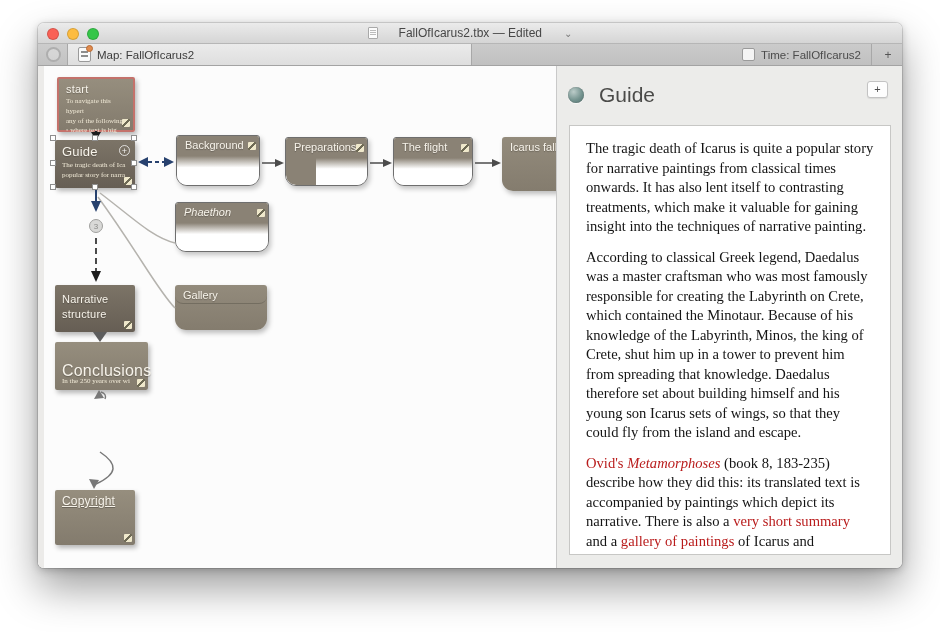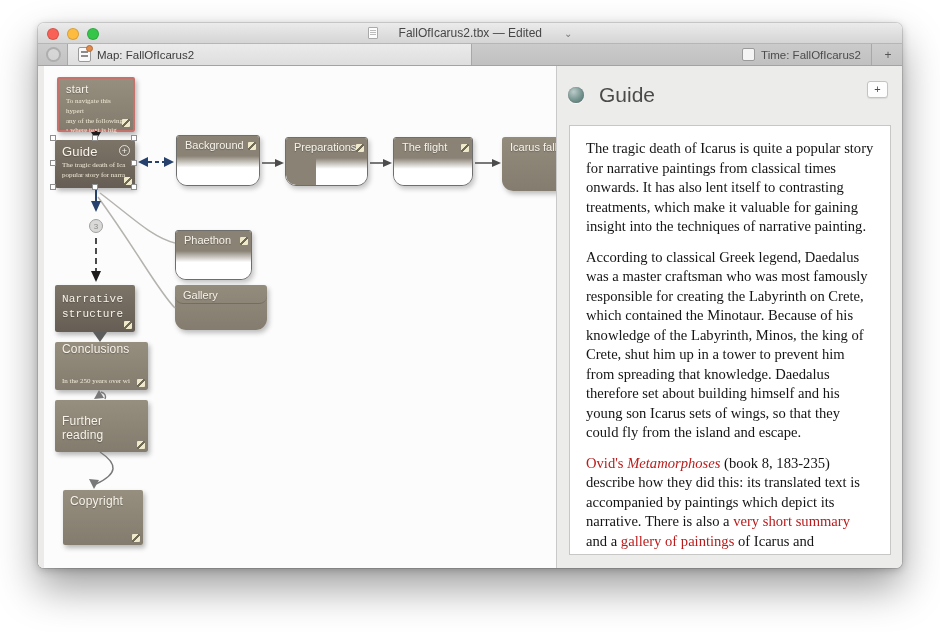--- a/index.html
+++ b/index.html
@@ -199,47 +199,43 @@
       <div class="cnode" style="left:355px; top:71px; width:80px; height:49px;">
         <div class="bar"><span>The flight</span>
           <div class="note-icon"></div></div>
         <div class="cbody"></div>
       </div>
 
       <div class="solid-node" style="left:464px; top:71px; width:92px; height:54px; border-radius:3px 3px 3px 11px;">
         <div class="ttl">Icarus falls</div>
       </div>
 
-      <div class="cnode" style="left:137px; top:164px; width:77px; height:50px;">
+      <div class="cnode" style="left:137px; top:136px; width:94px; height:50px;font-style:italic;">
         <div class="bar"><span>Phaethon</span>
           <div class="note-icon"></div></div>
         <div class="cbody"></div>
       </div>
 
       <div class="solid-node sep" style="left:137px; top:219px; width:92px; height:45px;">
         <div class="ttl">Gallery</div>
       </div>
 
-      <div class="node fill-dark" style="left:17px; top:219px; width:80px; height:47px;font-family:Liberation Mono, monospace;">
+      <div class="node fill-dark" style="left:17px; top:219px; width:80px; height:47px;">
         <div class="ttl" style="padding-top:7px; line-height:1.4;">Narrative structure</div>
         <div class="note-icon"></div>
       </div>
 
       <div class="node fill-taupe" style="left:17px; top:276px; width:93px; height:48px;">
-        <div class="ttl" style="font-size:12px; padding-top:0;">Conclusions</div>
+        <div class="ttl" style="font-size:16px; padding-top:20px;">Conclusions</div>
         <div class="node-body" style="position:absolute; bottom:2px;">In the 250 years over wi</div>
         <div class="note-icon"></div>
       </div>
 
-      <div class="node fill-taupe" style="left:17px; top:334px; width:93px; height:52px;">
-        <div class="ttl" style="font-size:12px; padding-top:14px;">Further reading</div>
-        <div class="note-icon"></div>
-      </div>
-
-      <div class="node fill-taupe" style="left:25px; top:424px; width:80px; height:55px;">
+
+      <div class="node fill-taupe" style="left:17px; top:424px; width:80px; height:55px;text-decoration:underline;">
         <div class="ttl" style="font-size:12px;">Copyright</div>
         <div class="note-icon"></div>
       </div>
 
     </div>
 
     <div class="text-pane">
       <div class="tp-header">
         <div class="orb"></div>
         <div class="tp-title">Guide</div>

